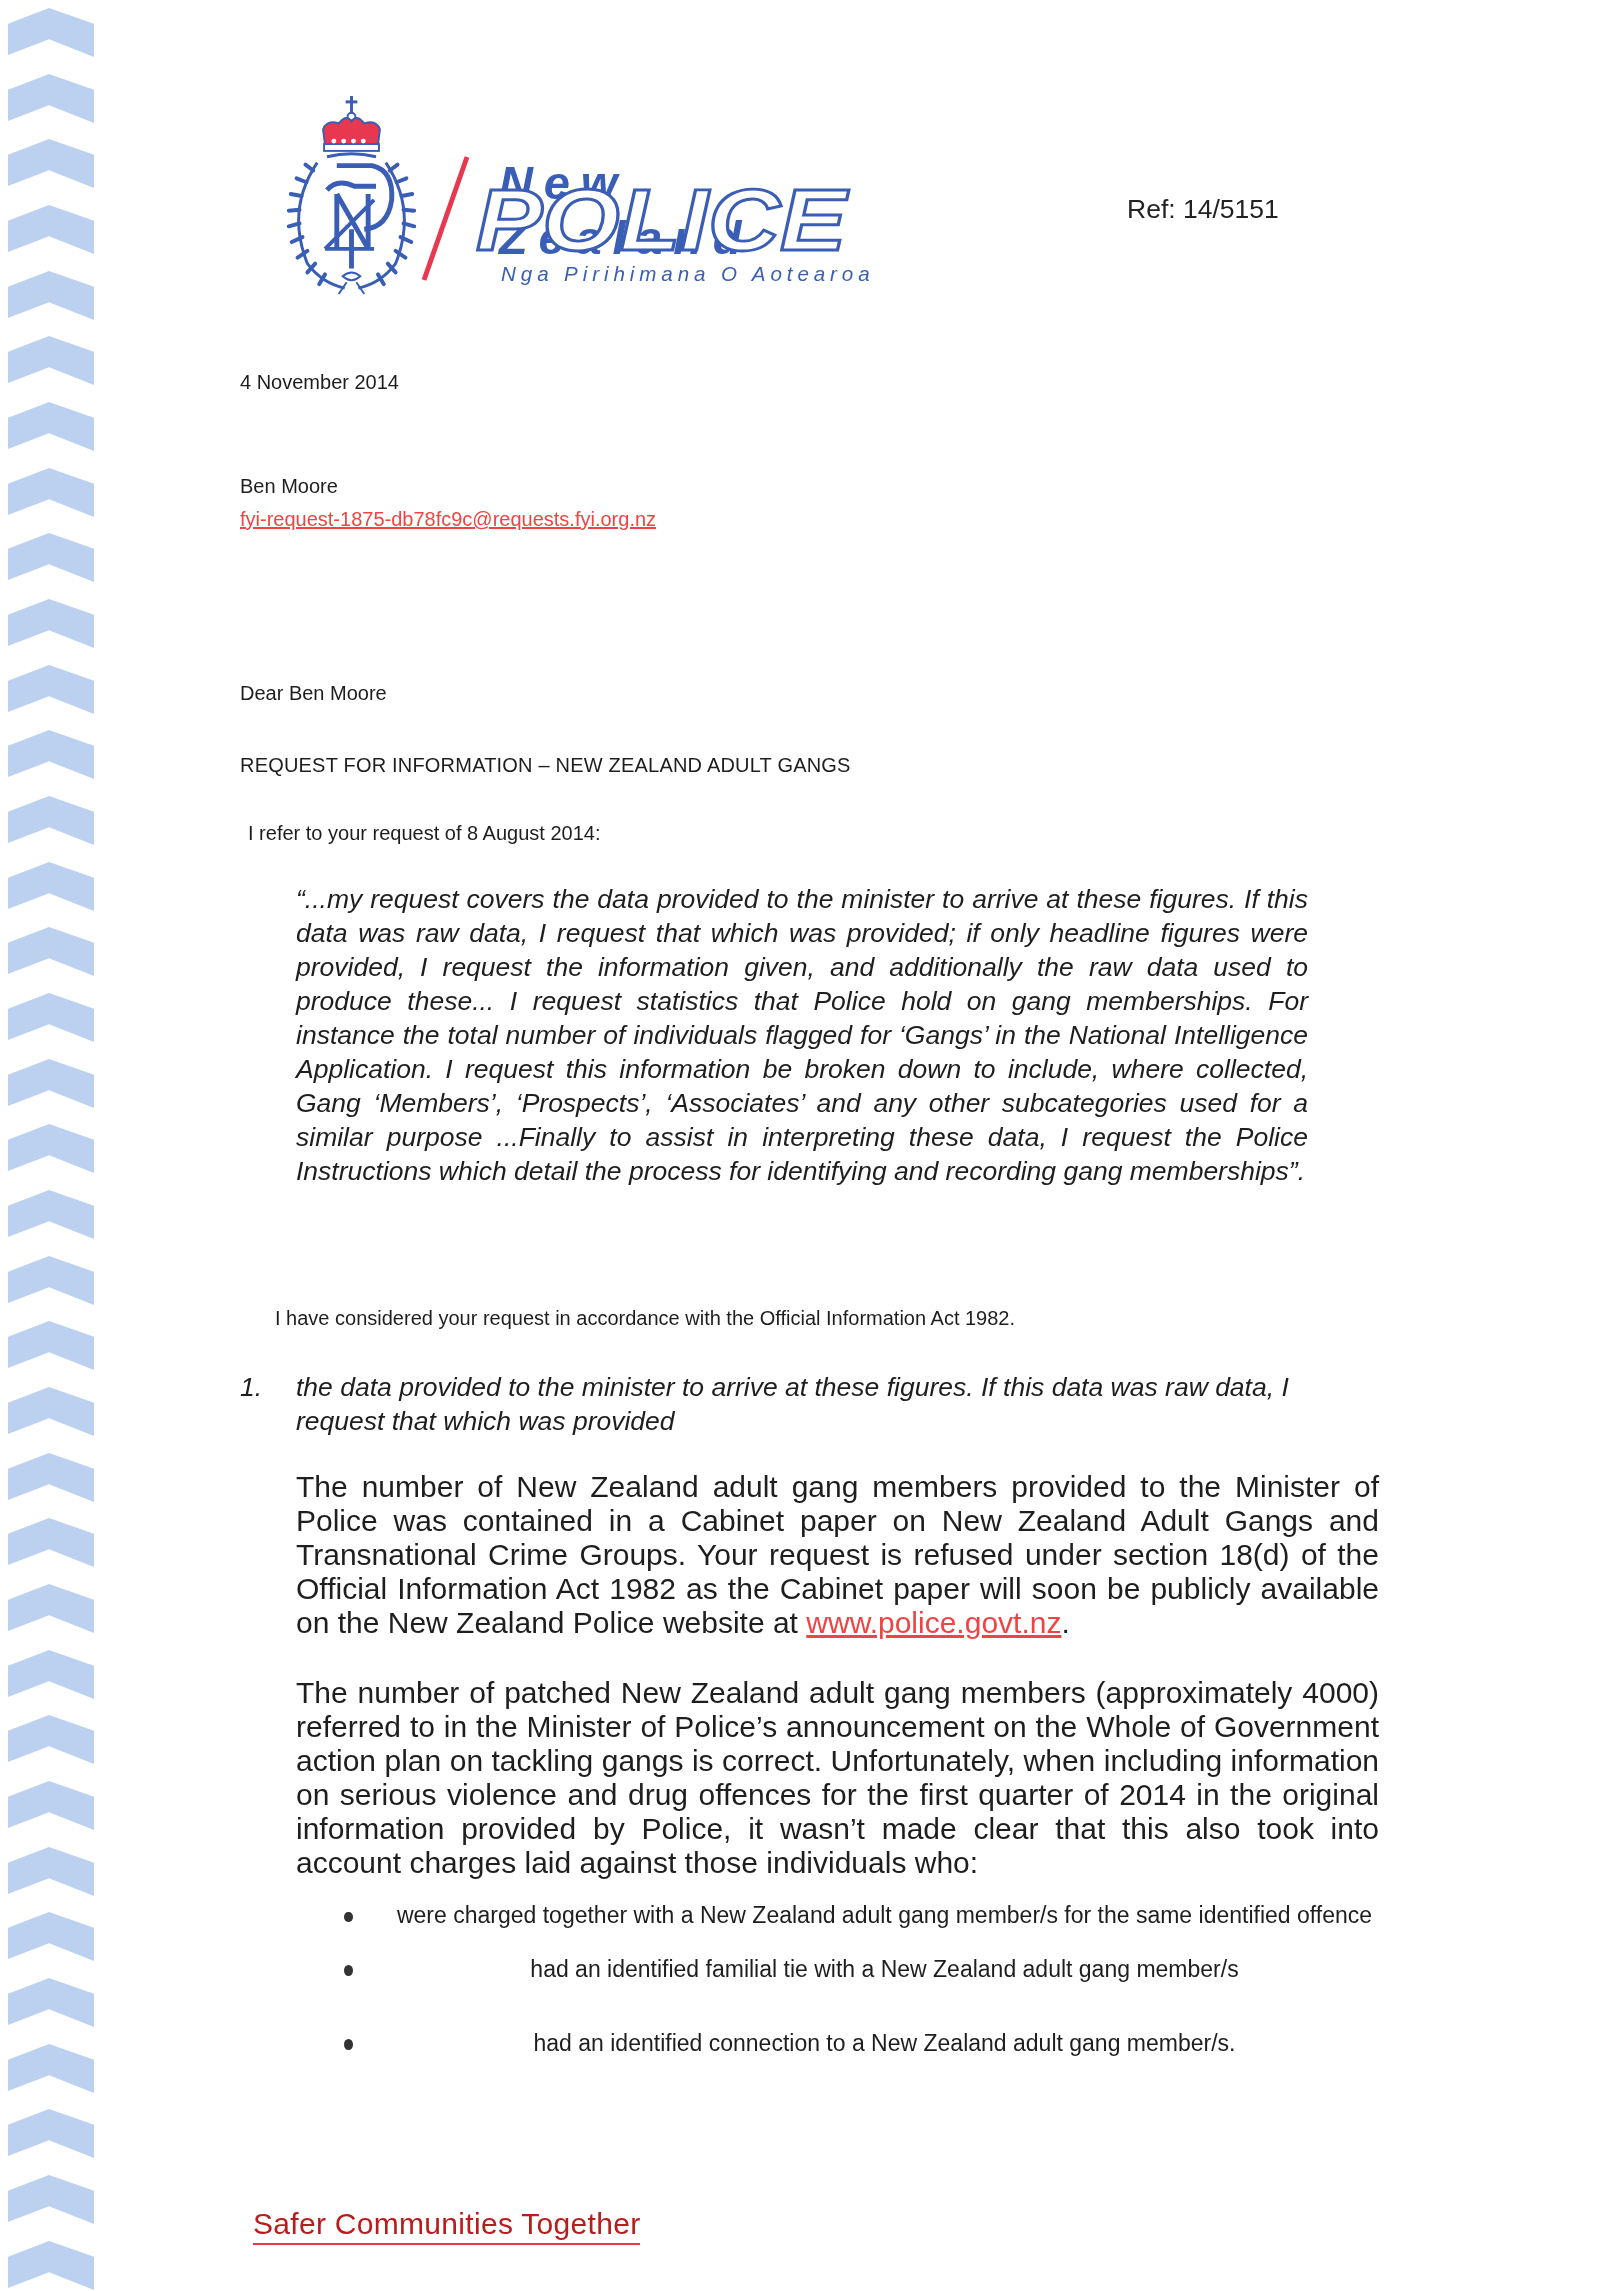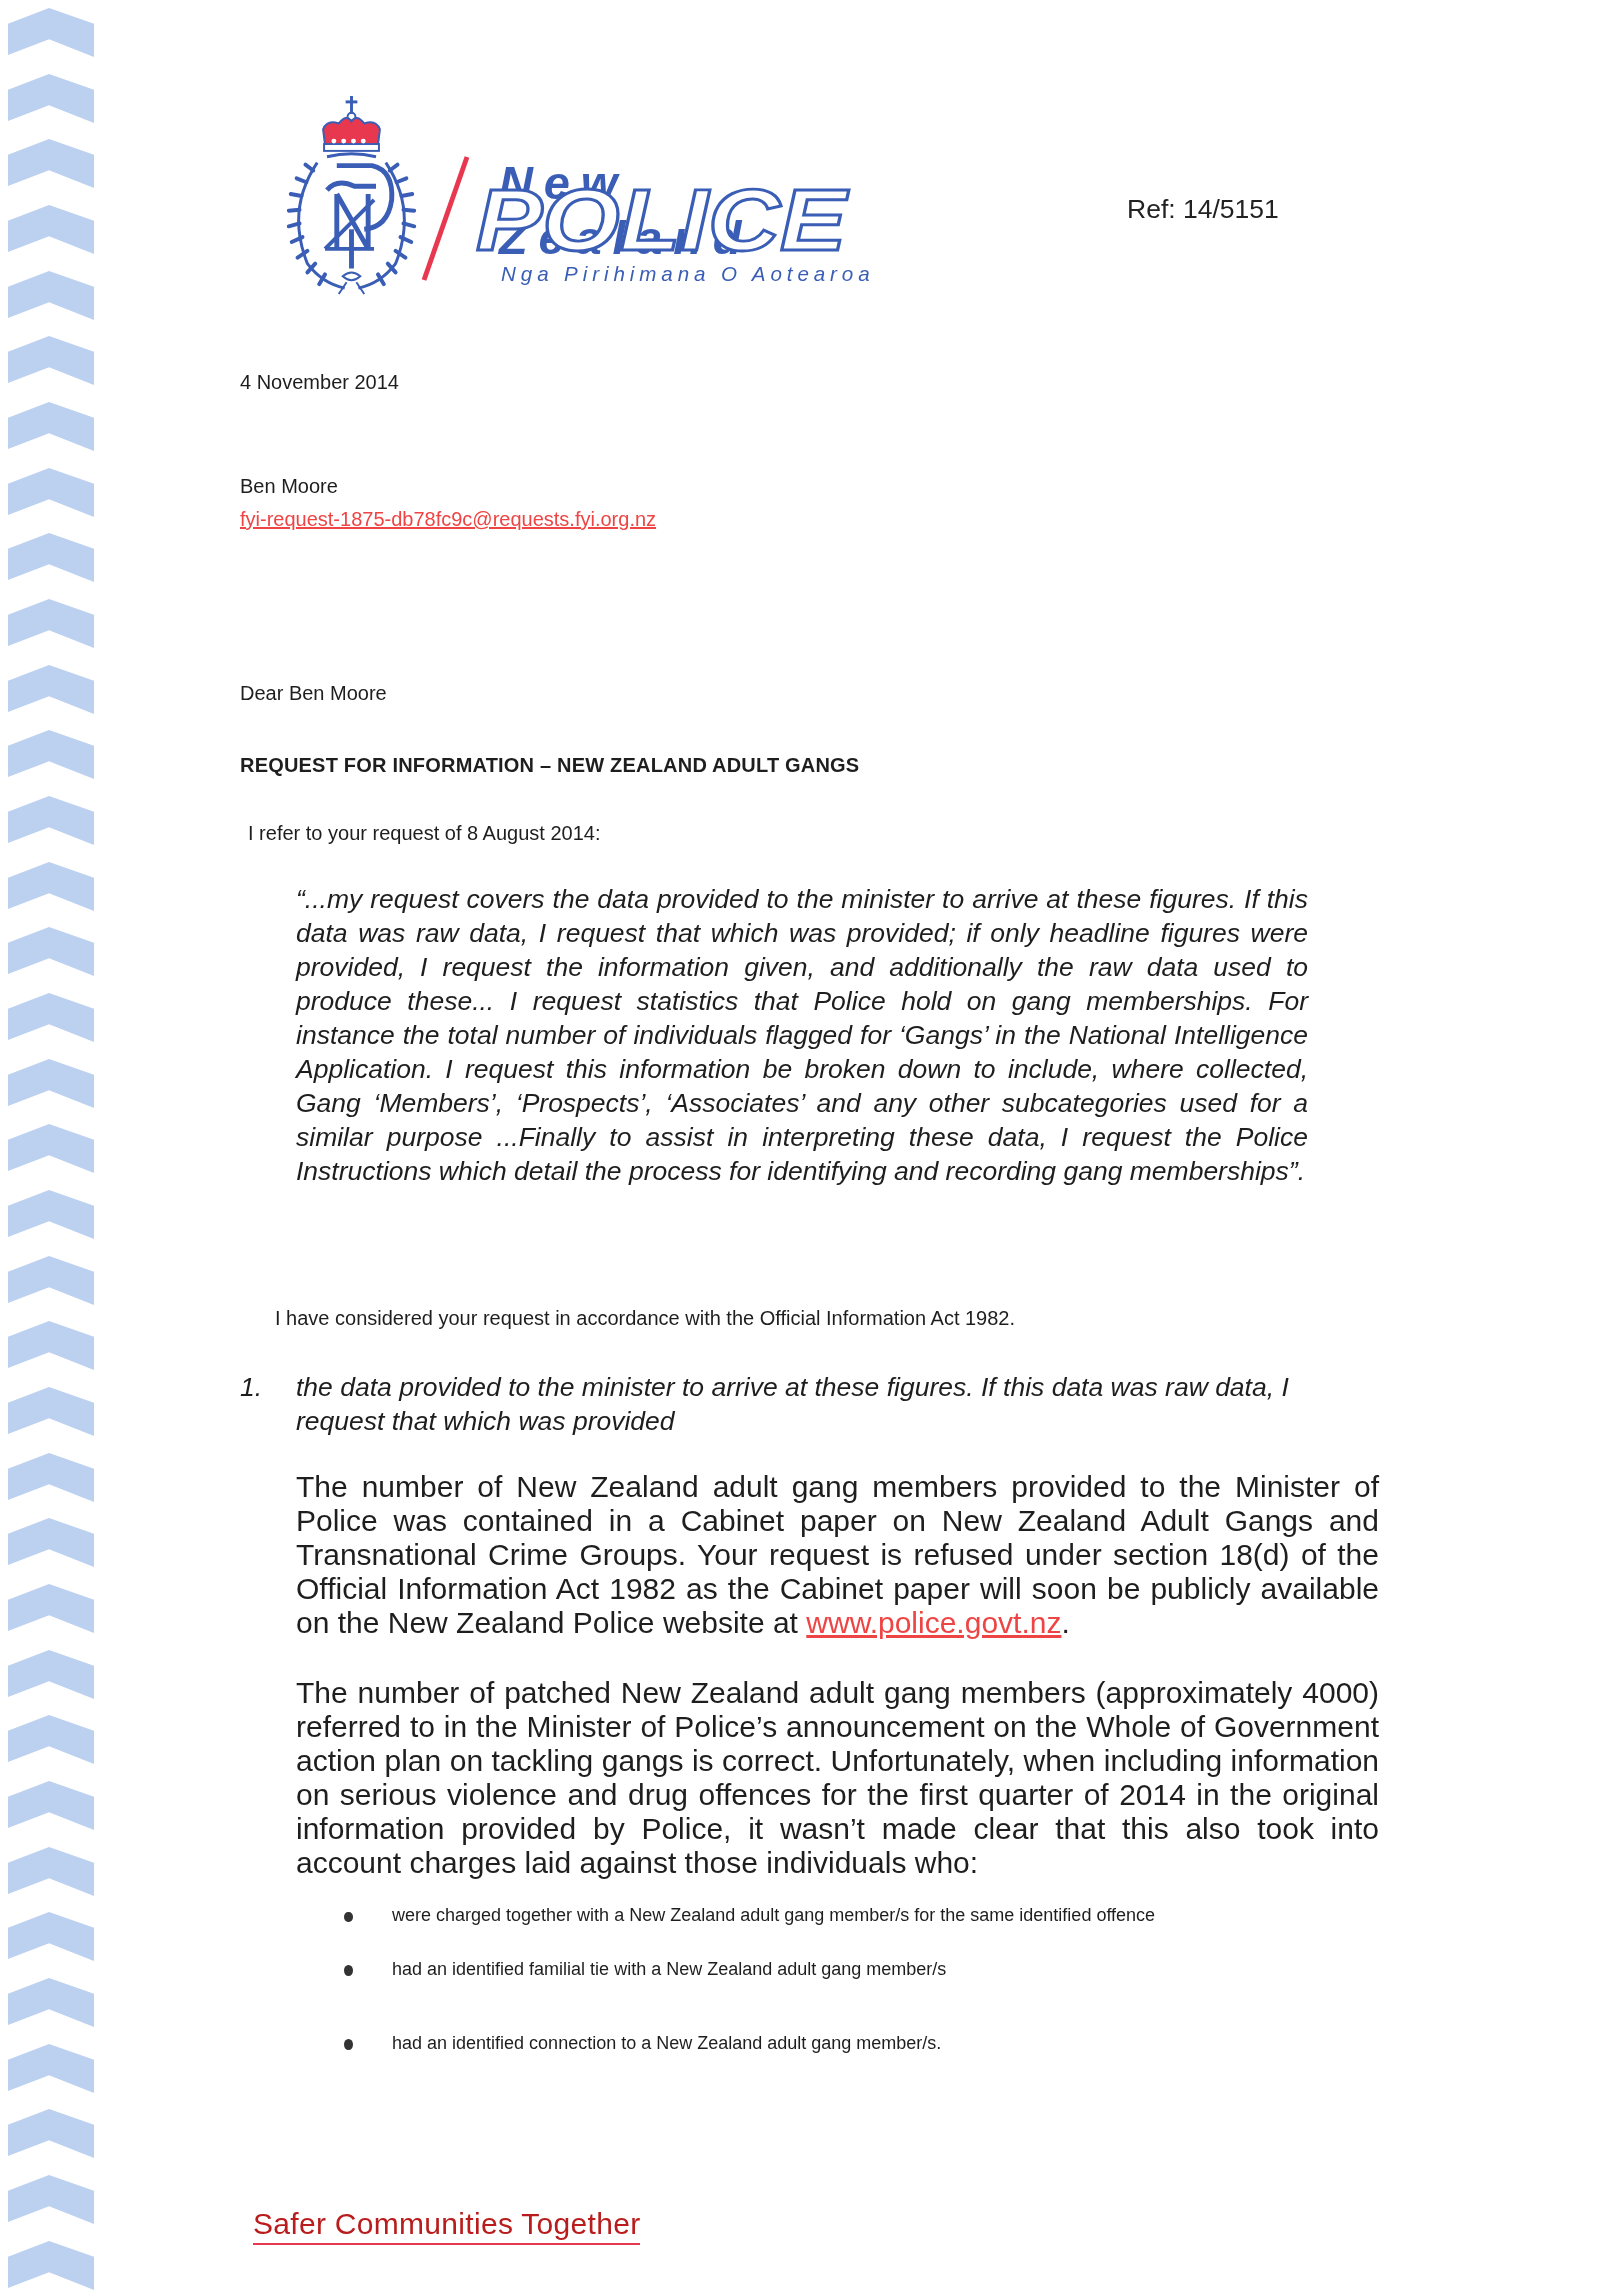--- a/index.html
+++ b/index.html
@@ -26,21 +26,21 @@
       letter-spacing:4.9px; color:#3a5db5;
     }
 
     .ref { position:absolute; left:1127px; top:194px; font-size:26.5px; color:#222; }
 
     .text { position:absolute; font-size:20px; line-height:34px; }
     .date { left:240px; top:365px; }
     .recipient-name { left:240px; top:469px; }
     .recipient-email { left:240px; top:502px; text-decoration:underline; }
     .salutation { left:240px; top:676px; }
-    .subject { left:240px; top:748px; font-weight:bold; letter-spacing:0.2px; }
+    .subject { left:240px; top:748px; font-weight:normal; letter-spacing:0.2px; }
     .intro { left:248px; top:816px; }
 
     .quote {
       position:absolute; left:296px; top:882px; width:1012px;
       font-size:26.5px; line-height:34px; font-style:italic; text-align:justify;
       text-align-last:left;
     }
     .considered { left:240px; top:1301px;margin-left:35px; }
 
     .item-num { position:absolute; left:240px; top:1370px; font-size:26.5px; line-height:34px; font-style:italic; }
@@ -50,21 +50,21 @@
     }
     .para {
       position:absolute; left:296px; width:1083px; font-size:30px; line-height:34px;
       text-align:justify; text-align-last:left;
     }
     .para1 { top:1470px; }
     .para2 { top:1676px; }
     .para a, .link { color:#ef4444; text-decoration:underline; }
 
     .bullets { position:absolute; left:338px; top:1898px; width:1039px; margin:0; padding:0; list-style:none; }
-    .bullets li { position:relative; padding-left:54px; font-size:18px; line-height:34px; }
+    .bullets li { position:relative; padding-left:54px; font-size:23px; line-height:34px;text-align:center; }
     .bullets li .dot {
       position:absolute; left:5.9px; top:13.7px; width:8.8px; height:10.8px; border-radius:50%; background:#333;
     }
     .b1 { margin-bottom:0; }
     .b2 { margin-top:19.6px; }
     .b3 { margin-top:40px; }
 
     .footer {
       position:absolute; left:253px; top:2207px; font-size:30px; font-weight:normal;
       color:#b91c1c; border-bottom:2.9px solid #e8384f; padding-bottom:2px; letter-spacing:0.3px;

